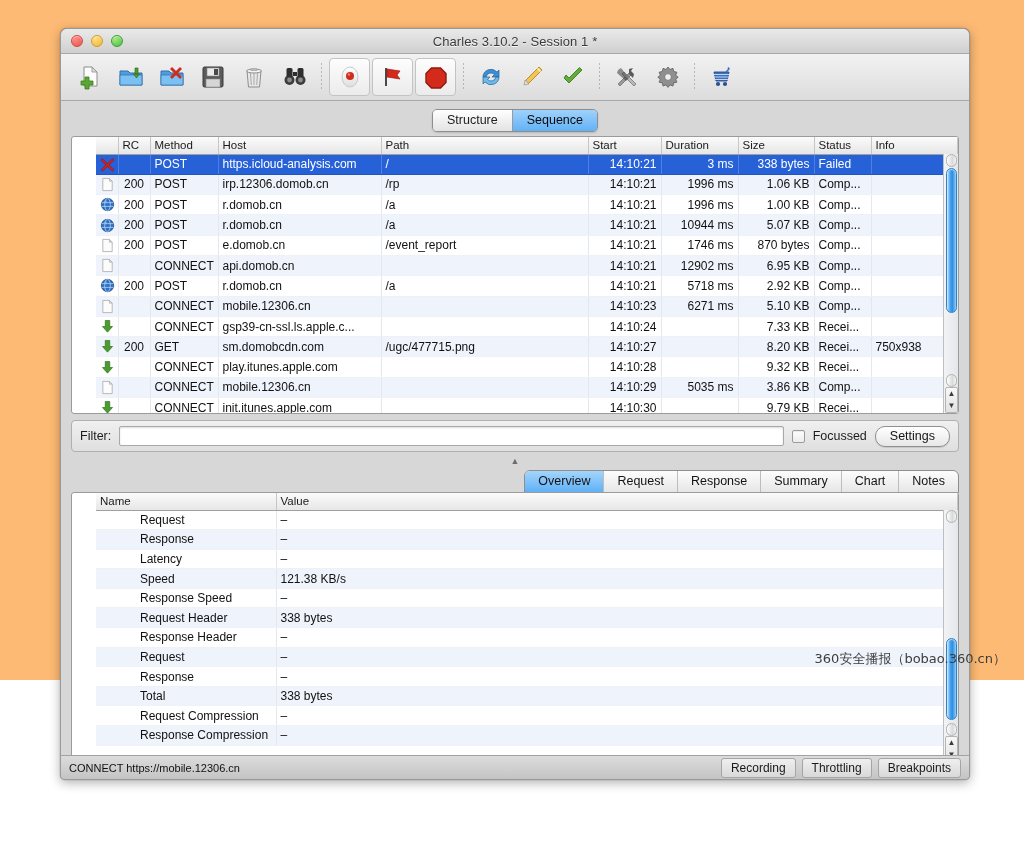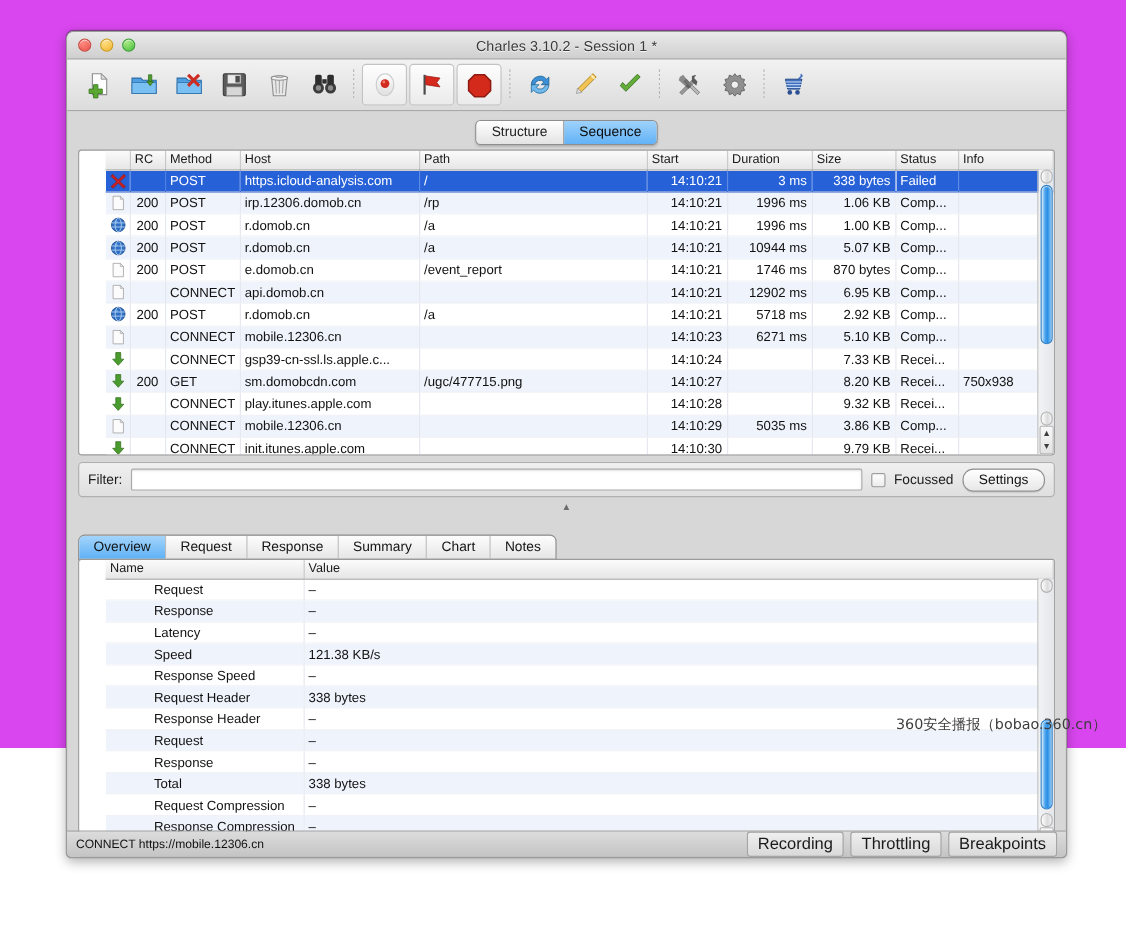--- a/index.html
+++ b/index.html
@@ -3,21 +3,21 @@
 <meta charset="utf-8">
 <style>
   * { box-sizing: border-box; }
   html, body {
     margin: 0; padding: 0;
     width: 1024px; height: 859px;
     background: #ffffff;
     font-family: "Liberation Sans", sans-serif;
     overflow: hidden;
   }
-  #root { position: relative; width: 1024px; height: 680px; background:#d946ef; }
+  #root { position: relative; width: 1024px; height: 680px; background:#fdba74; }
 
   
   .window {
     position: absolute; left: 60px; top: 28px;
     width: 910px; height: 752px;
     border-radius: 7px 7px 5px 5px;
     background: #d7d7d7;
     box-shadow: 0 3px 11px rgba(0,0,0,.30), 0 0 1px rgba(0,0,0,.5);
     border: 1px solid #9a9a9a;
     overflow: hidden;
@@ -156,21 +156,21 @@
     background: linear-gradient(#ffffff,#e7e7e7);
     border:1px solid #8f8f8f; border-radius:10px;
     box-shadow: 0 1px 1px rgba(0,0,0,.12);
   }
 
   
   .splitter { height:18px; display:flex; align-items:center; justify-content:center; }
   .splitter .grip { font-size:9px; color:#6d6d6d; line-height:9px; }
 
   
-  .dtabs { display:flex; justify-content:flex-start; margin-bottom:-1px;margin-top:16px; }
+  .dtabs { display:flex; justify-content:flex-end; margin-bottom:-1px; }
   .dtabwrap {
     display:flex; border:1px solid #8e8e8e; border-radius:6px 6px 0 0; overflow:hidden;
     background: linear-gradient(#fdfdfd,#e6e6e6);
   }
   .dtab {
     font-size:12.5px; padding: 3px 13px 4px 13px; color:#141414;
     border-right:1px solid #bdbdbd;
   }
   .dtab:last-child { border-right:none; }
   .dtab.active { background: linear-gradient(#a4d5fb,#5fb1f6); }
@@ -196,21 +196,21 @@
 
   
   .statusbar {
     position:absolute; left:0; right:0; bottom:0; height:24px;
     background: linear-gradient(#dcdcdc,#c4c4c4);
     border-top:1px solid #a2a2a2;
     display:flex; align-items:center; padding: 0 8px; gap:6px;
   }
   .statusleft { font-size:11px; color:#111; flex:1; }
   .statuspill {
-    font-size:15px; color:#1a1a1a; padding: 2px 9px;
+    font-size:12px; color:#1a1a1a; padding: 2px 9px;
     background: linear-gradient(#efefef,#d9d9d9);
     border:1px solid #a5a5a5; border-radius:3px;
   }
 
   
   .watermark {
     position:absolute; right:18px; bottom:12px;
     font-size:13px; color:#3d3d3d;
     font-family:"DejaVu Sans", sans-serif;
   }

